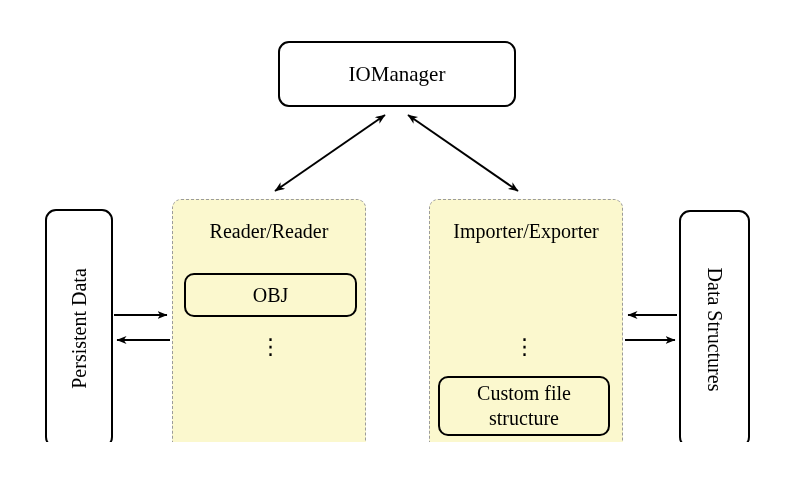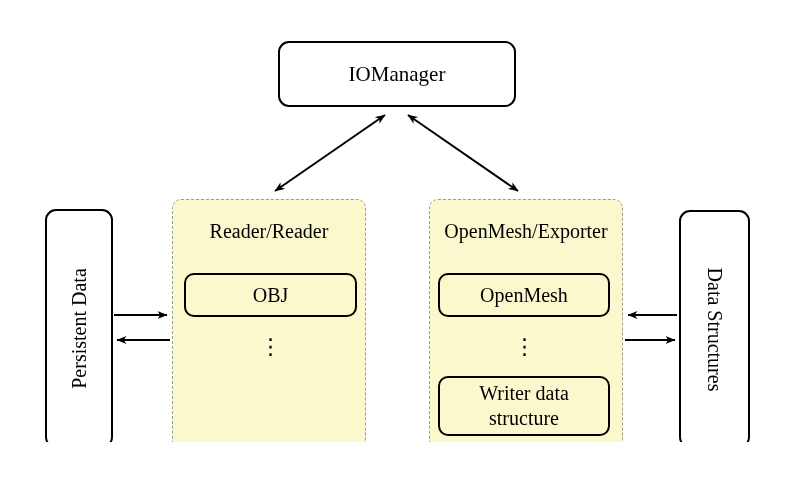--- a/index.html
+++ b/index.html
@@ -105,34 +105,31 @@
 
   <div class="side-box datastruct">
     <span class="vlabel">Data Structures</span>
   </div>
 
   <div class="panel left">
     <div class="panel-title">Reader/Reader</div>
   </div>
 
   <div class="panel right">
-    <div class="panel-title">OpenMesh/Exporter</div>
+    <div class="panel-title">Importer/Exporter</div>
   </div>
 
   <div class="node obj">
     <span>OBJ</span>
   </div>
   <div class="dots left">⋮</div>
 
-  <div class="node openmesh">
-    <span>OpenMesh</span>
-  </div>
   <div class="dots right">⋮</div>
   <div class="node customdata">
-    <span>Writer data
+    <span>Custom file
 structure</span>
   </div>
 
   <svg class="arrow-layer" viewBox="0 0 800 489" xmlns="http://www.w3.org/2000/svg">
     <defs>
       <marker id="ah" markerWidth="11" markerHeight="9" refX="9.5" refY="4" orient="auto" markerUnits="userSpaceOnUse">
         <path d="M0,0 L10,4 L0,8 L2.8,4 Z" fill="#000"></path>
       </marker>
       <marker id="ahs" markerWidth="11" markerHeight="9" refX="9.5" refY="4" orient="auto-start-reverse" markerUnits="userSpaceOnUse">
         <path d="M0,0 L10,4 L0,8 L2.8,4 Z" fill="#000"></path>

